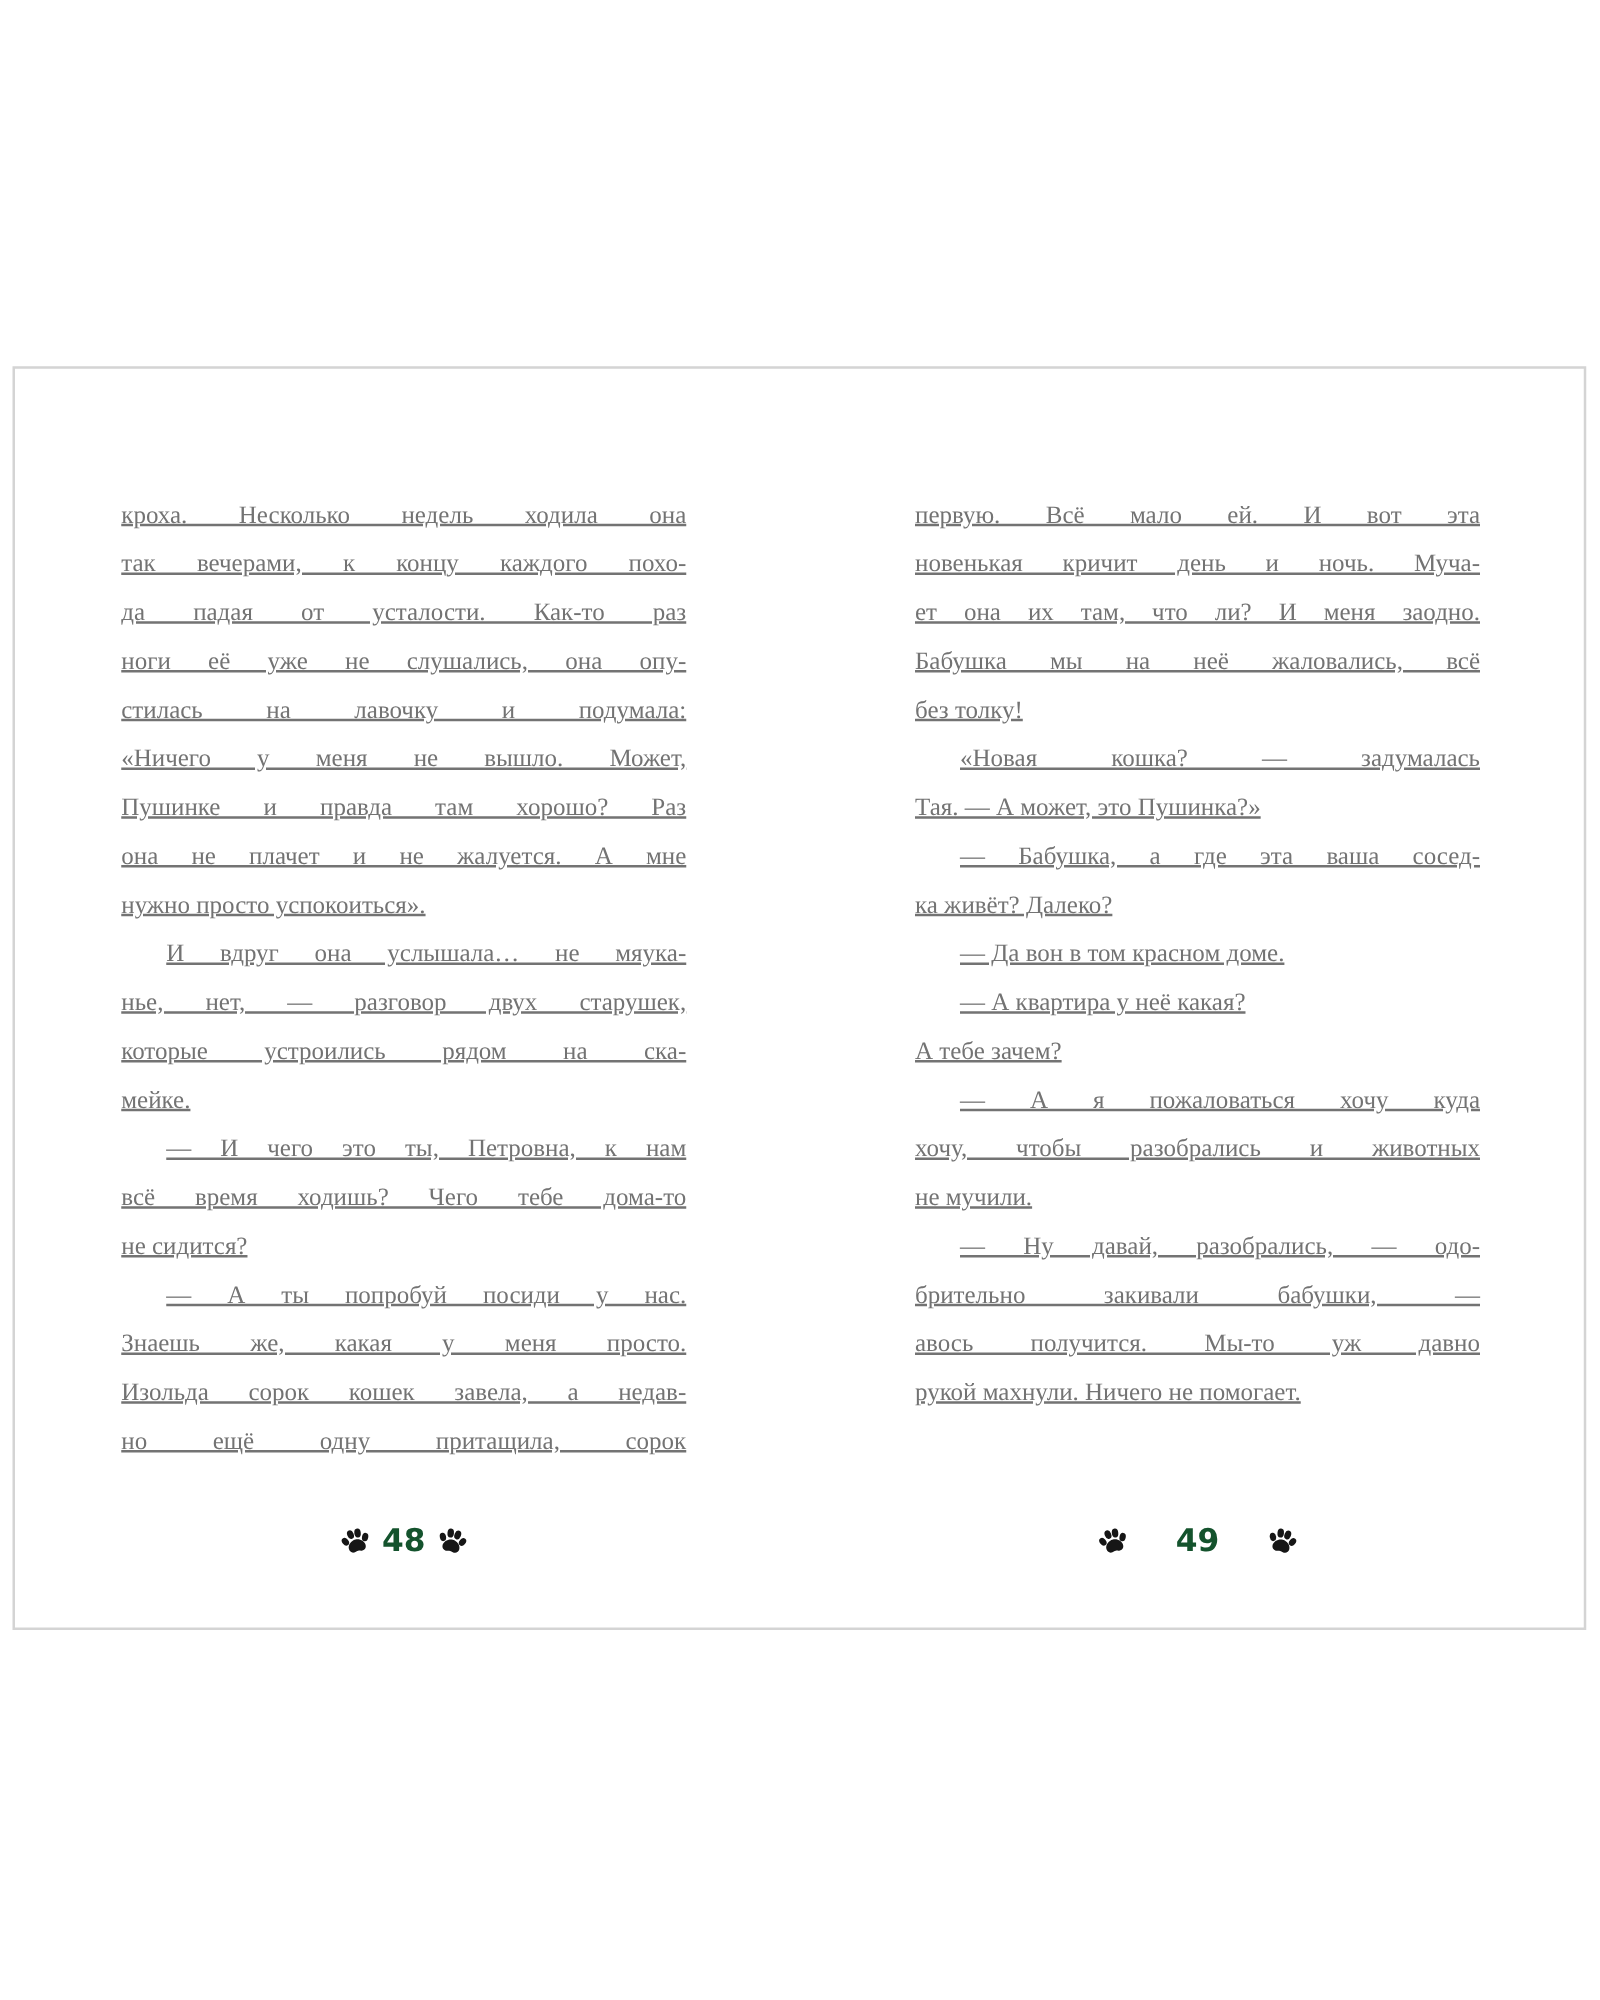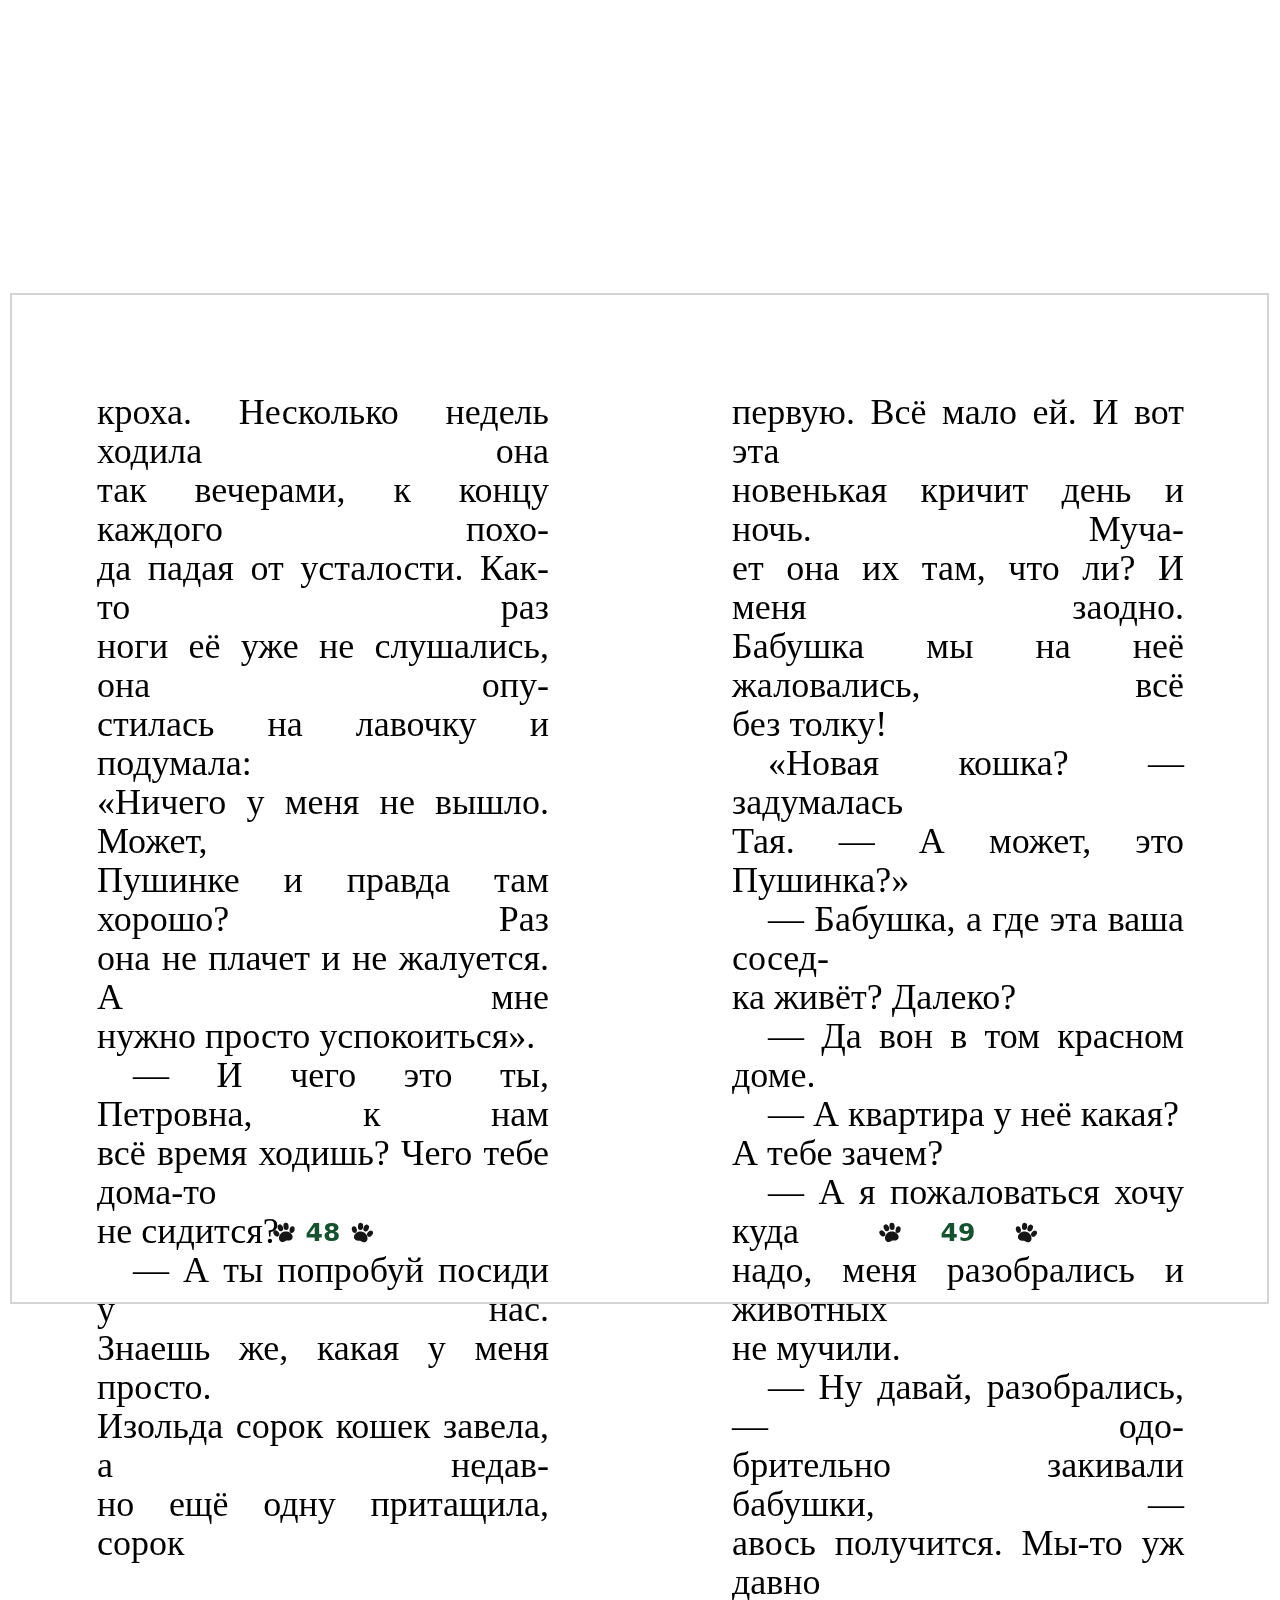--- a/index.html
+++ b/index.html
@@ -23,23 +23,24 @@
     top: 293px;
     width: 1255px;
     height: 1007px;
     border: 2px solid #d4d4d4;
     background: #ffffff;
   }
   .col {
     position: absolute;
     top: 98px;
     width: 452px;
-    font-size: 36px;
+    font-size: 20px;
     line-height: 39px;
-    color: #000000;
+    color: #737373;
+    text-decoration: underline;
   }
   .col-left  { left: 85px; }
   .col-right { left: 720px; }
   .para { margin: 0; padding: 0; }
   .line {
     text-align: justify;
     text-align-last: justify;
     white-space: normal;
   }
   .line.end {
@@ -85,20 +86,26 @@
           <div class="line">так вечерами, к концу каждого похо-</div>
           <div class="line">да падая от усталости. Как-то раз</div>
           <div class="line">ноги её уже не слушались, она опу-</div>
           <div class="line">стилась на лавочку и подумала:</div>
           <div class="line">«Ничего у меня не вышло. Может,</div>
           <div class="line">Пушинке и правда там хорошо? Раз</div>
           <div class="line">она не плачет и не жалуется. А мне</div>
           <div class="line end">нужно просто успокоиться».</div>
         </div>
         <div class="para">
+          <div class="line indent">И вдруг она услышала… не мяука-</div>
+          <div class="line">нье, нет, — разговор двух старушек,</div>
+          <div class="line">которые устроились рядом на ска-</div>
+          <div class="line end">мейке.</div>
+        </div>
+        <div class="para">
           <div class="line indent">— И чего это ты, Петровна, к нам</div>
           <div class="line">всё время ходишь? Чего тебе дома-то</div>
           <div class="line end">не сидится?</div>
         </div>
         <div class="para">
           <div class="line indent">— А ты попробуй посиди у нас.</div>
           <div class="line">Знаешь же, какая у меня просто.</div>
           <div class="line">Изольда сорок кошек завела, а недав-</div>
           <div class="line">но ещё одну притащила, сорок</div>
         </div>
@@ -124,21 +131,21 @@
           <div class="line end indent">— Да вон в том красном доме.</div>
         </div>
         <div class="para">
           <div class="line end indent">— А квартира у неё какая?</div>
         </div>
         <div class="para">
           <div class="line end">А тебе зачем?</div>
         </div>
         <div class="para">
           <div class="line indent">— А я пожаловаться хочу куда</div>
-          <div class="line">надо, меня разобрались и животных</div>
+          <div class="line">хочу, чтобы разобрались и животных</div>
           <div class="line end">не мучили.</div>
         </div>
         <div class="para">
           <div class="line indent">— Ну давай, разобрались, — одо-</div>
           <div class="line">брительно закивали бабушки, —</div>
           <div class="line">авось получится. Мы-то уж давно</div>
           <div class="line end">рукой махнули. Ничего не помогает.</div>
         </div>
       </section>
 

